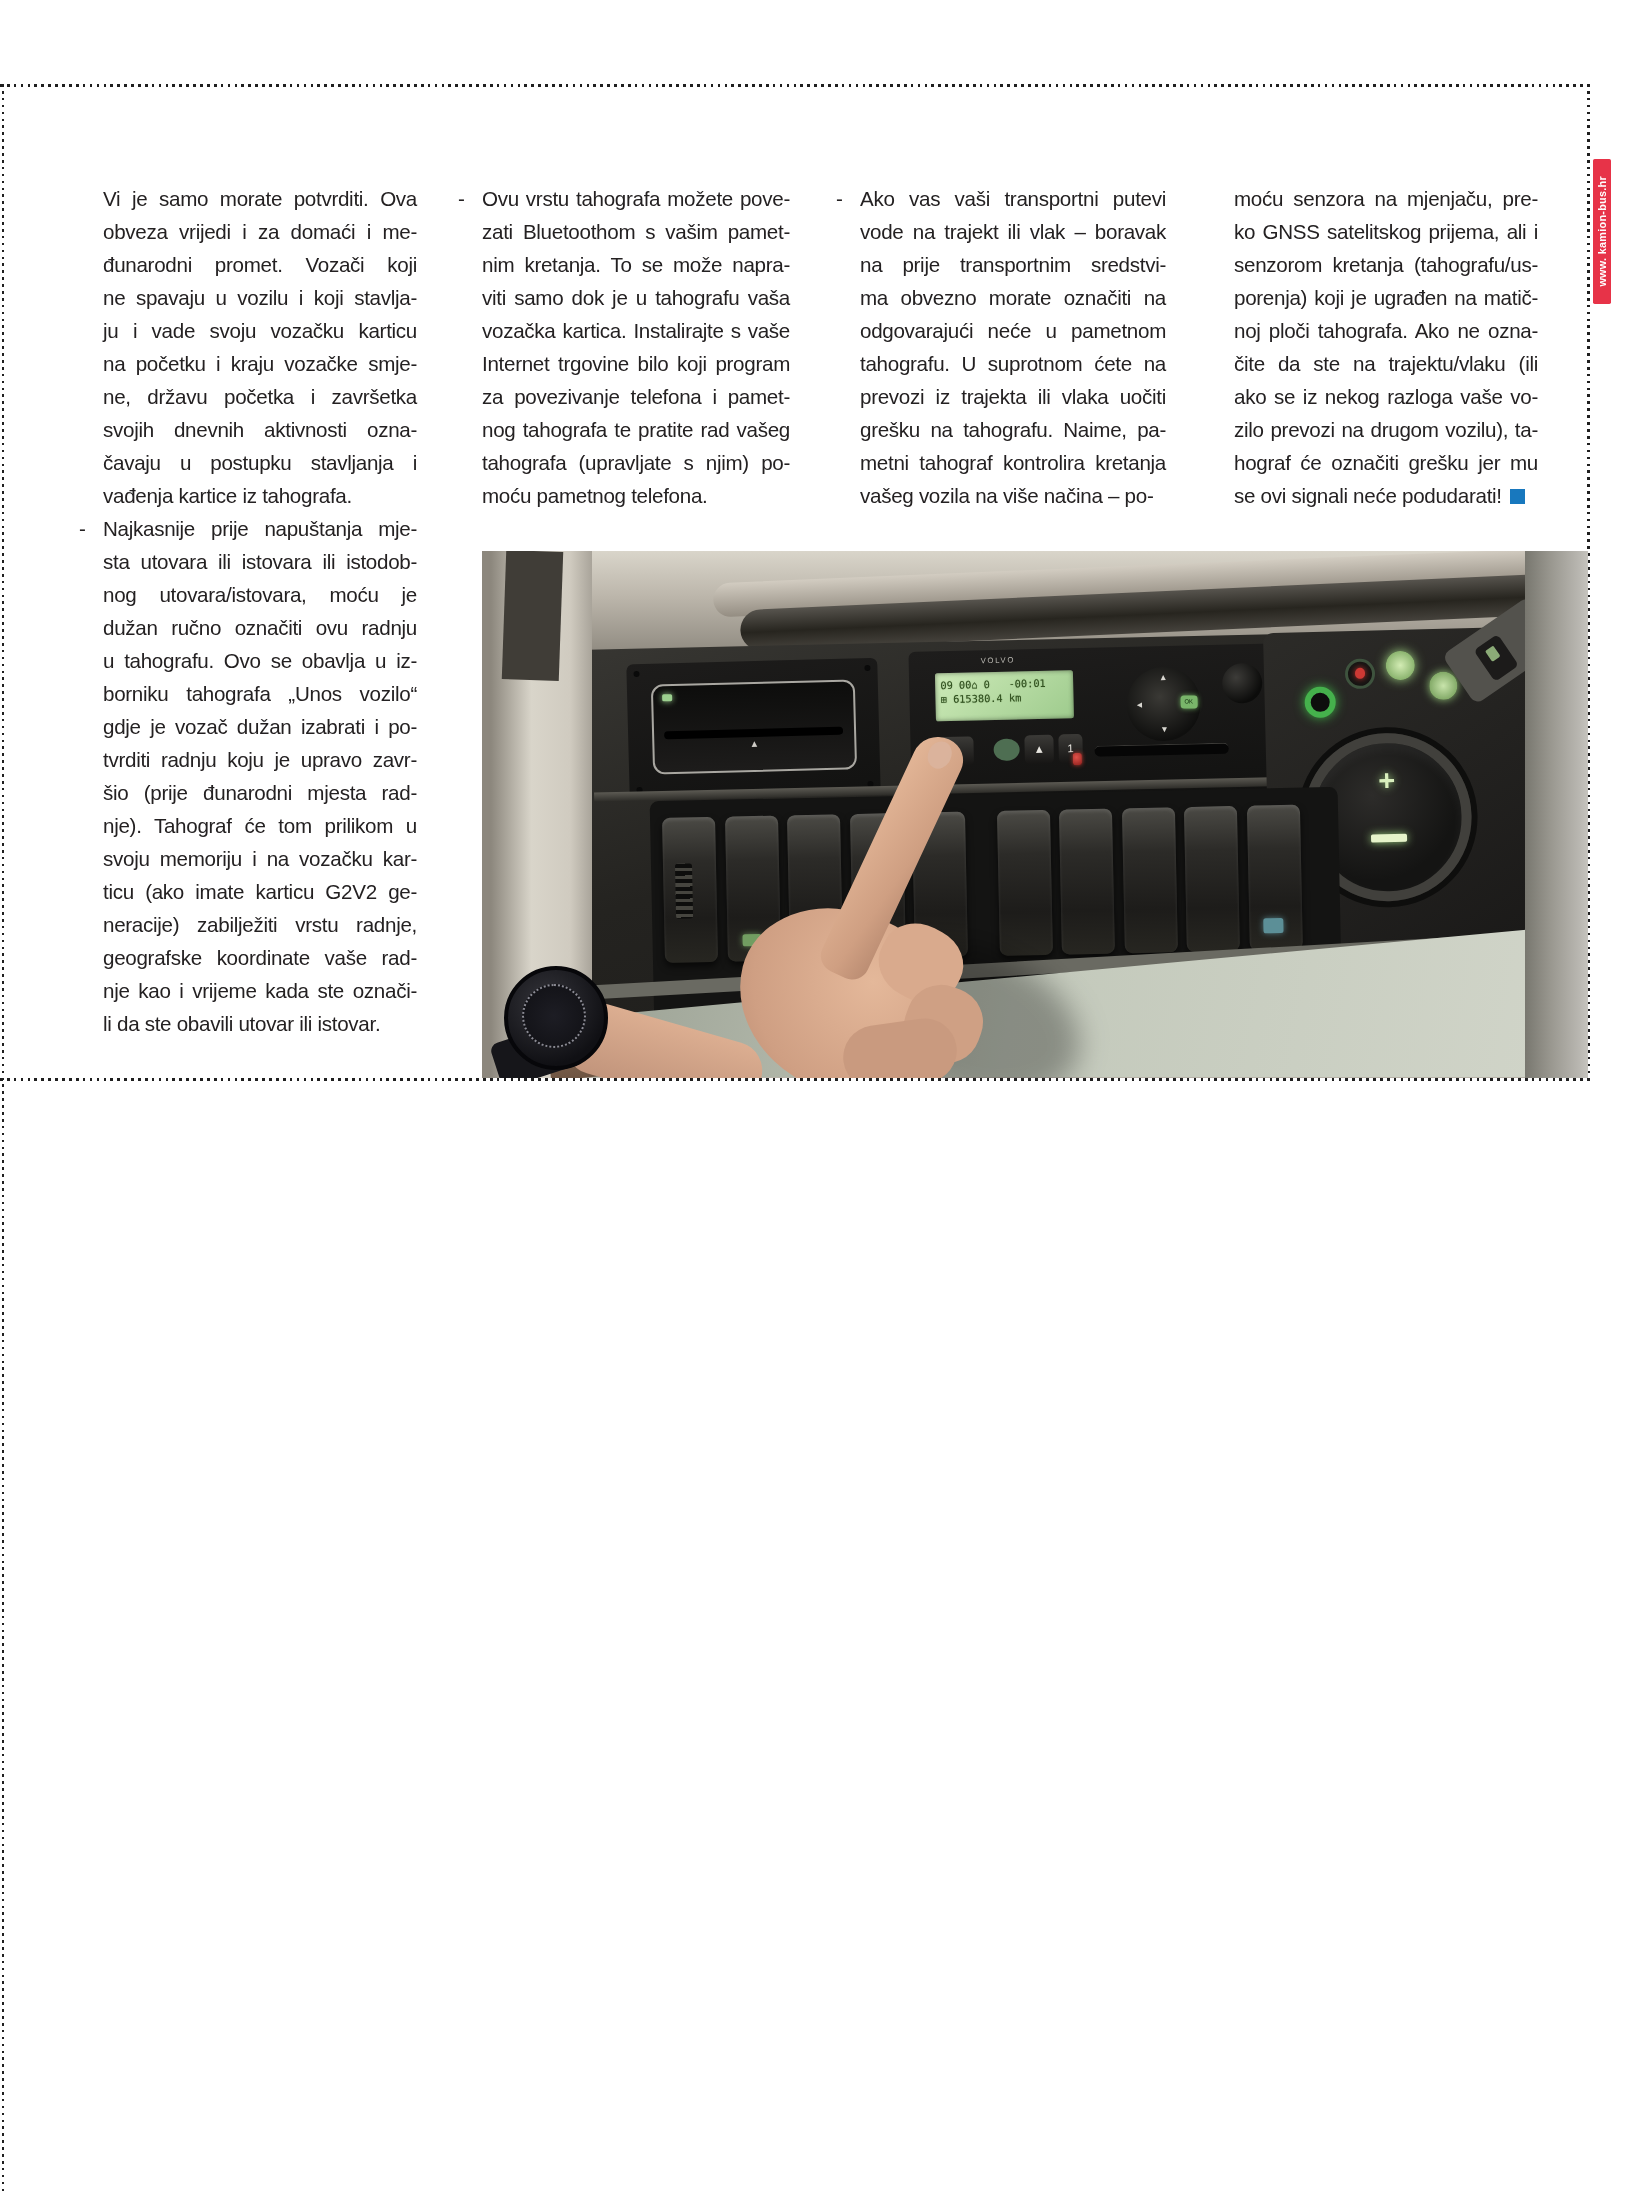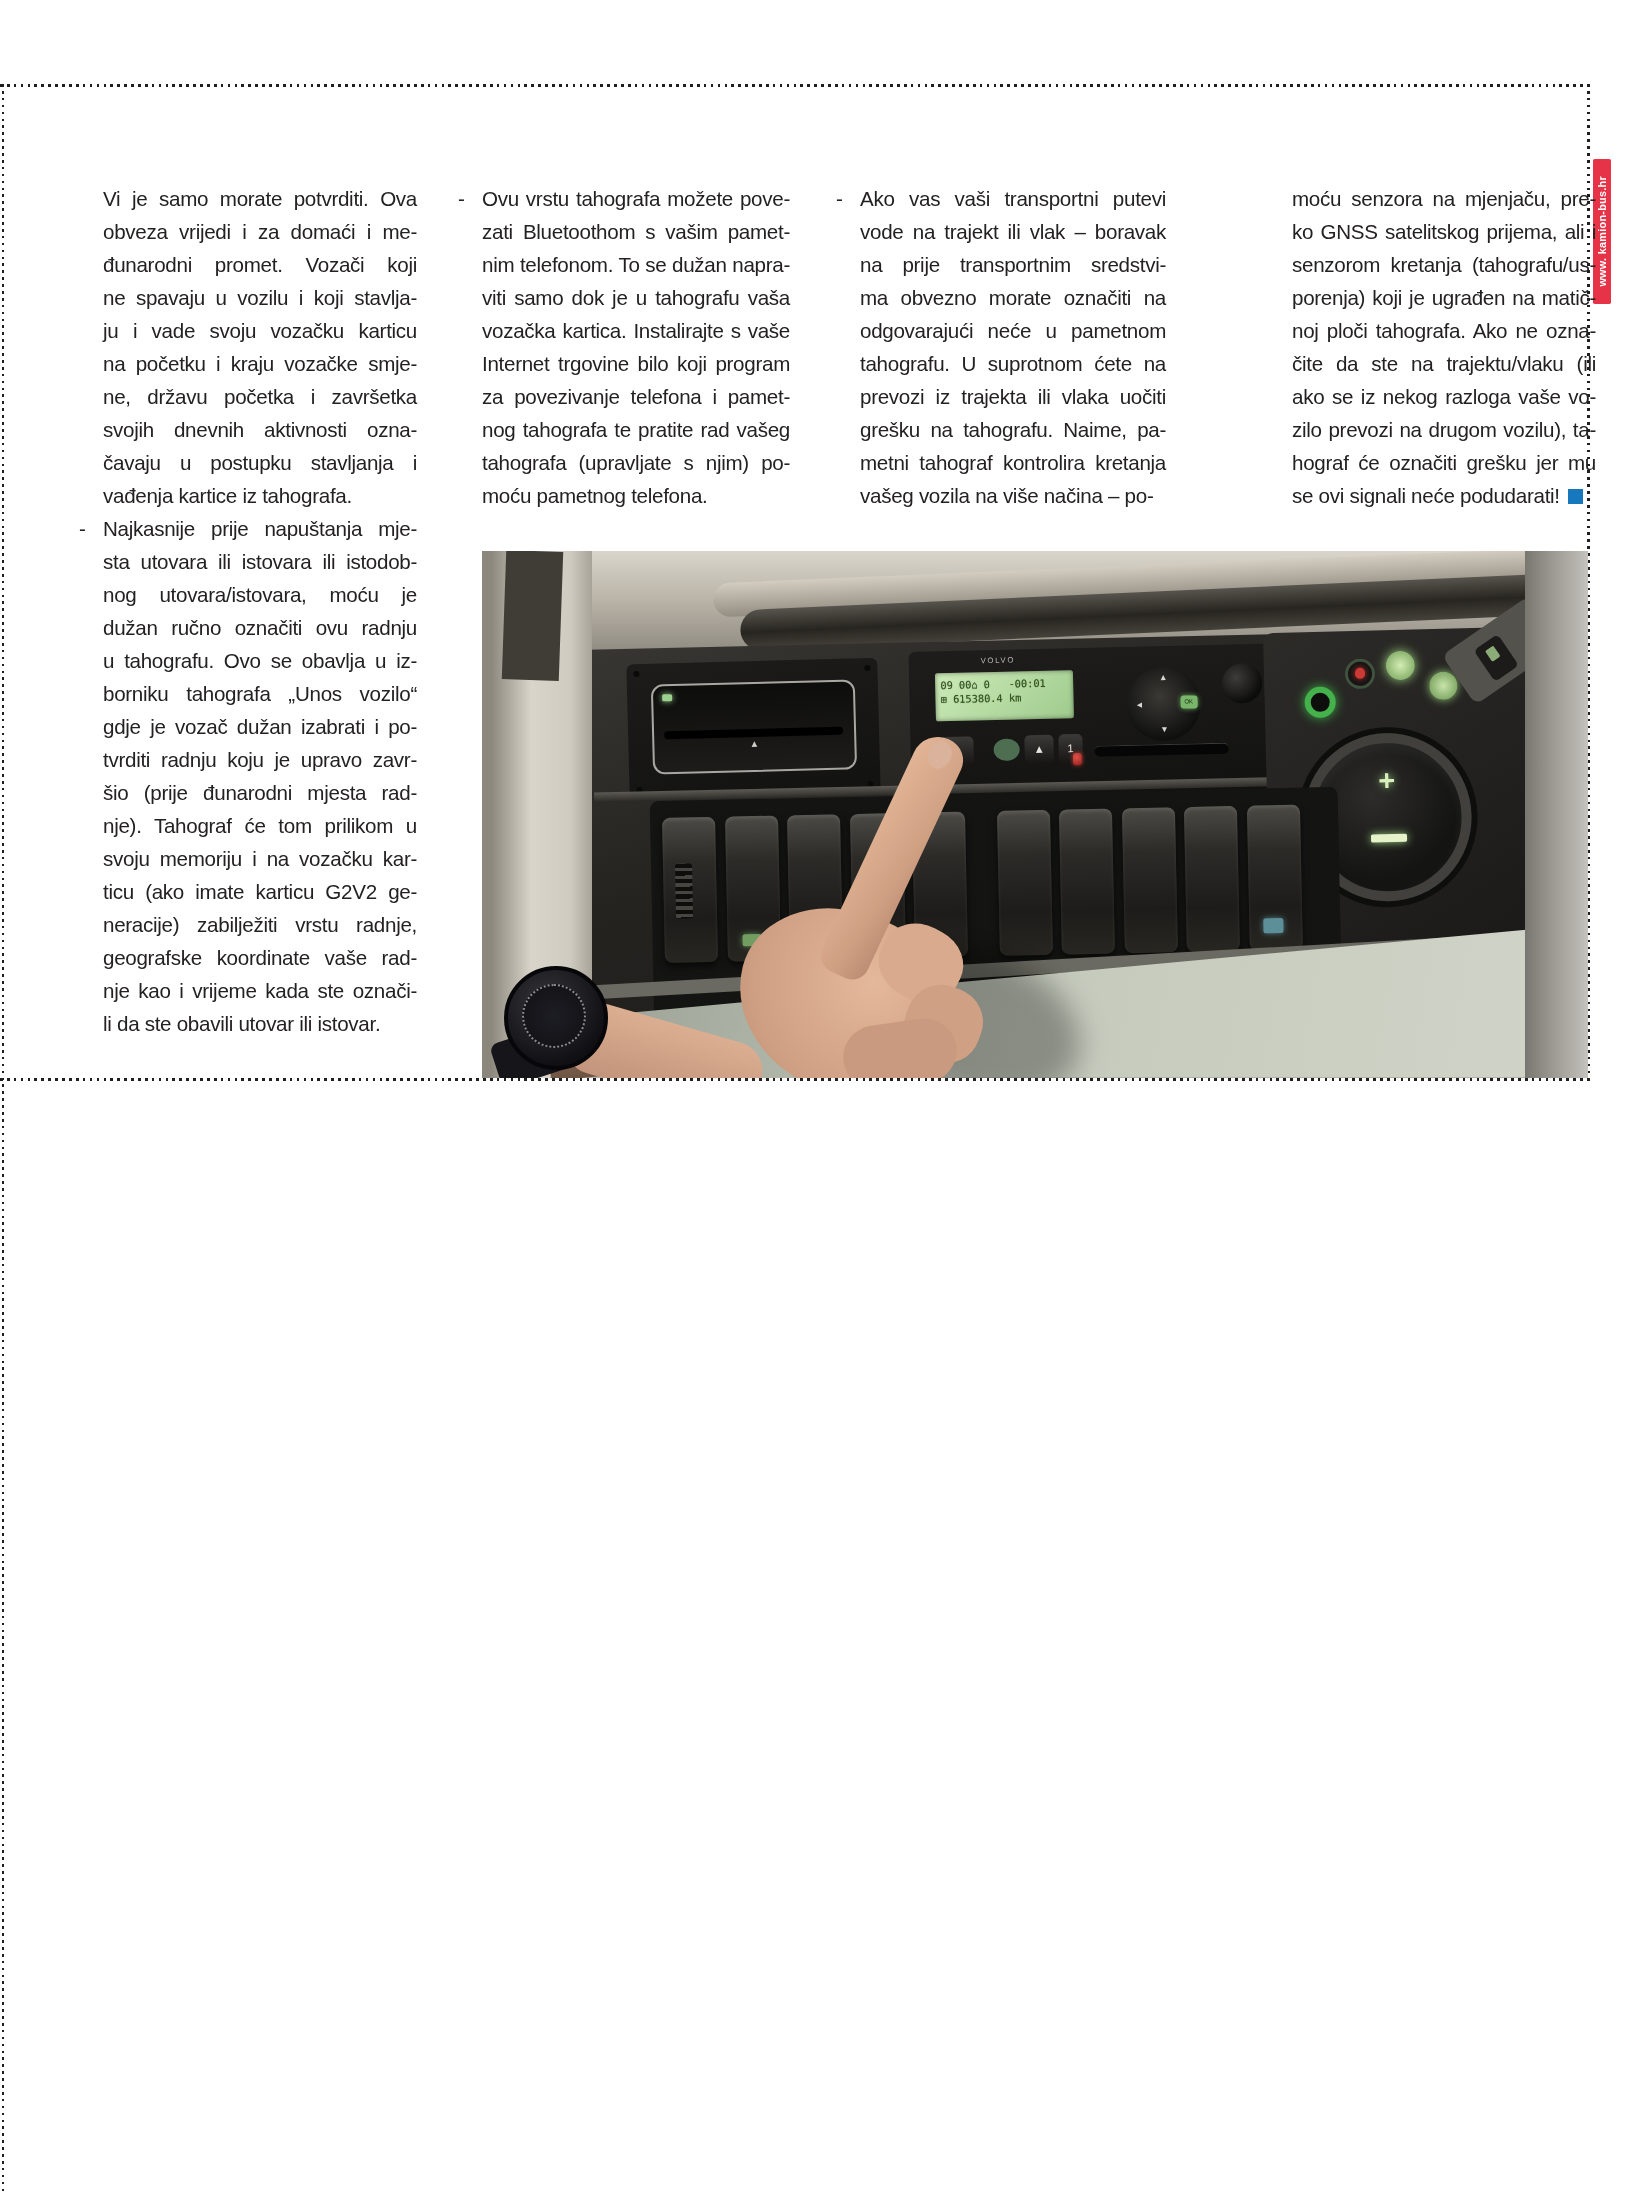--- a/index.html
+++ b/index.html
@@ -17,21 +17,21 @@
   
   .site-tab{position:absolute;left:1593px;top:159px;width:18px;height:145px;border-radius:1.7px;
             display:flex;align-items:center;justify-content:center;}
   .site-tab span{writing-mode:vertical-rl;transform:rotate(180deg);font-size:10.8px;font-weight:bold;
             letter-spacing:0.3px;white-space:nowrap;}
   
   .col{position:absolute;top:182px;font-size:20.6px;line-height:33px;letter-spacing:-0.3px;}
   #col1{left:103px;width:314px;}
   #col2{left:482px;width:308px;}
   #col3{left:860px;width:306px;}
-  #col4{left:1292px;width:304px;}
+  #col4{left:1234px;width:304px;}
   .para{position:relative;}
   .dash{position:absolute;left:-24px;top:0;}
   .ln{text-align:justify;text-align-last:justify;}
   .ln.last{text-align-last:left;}
   .endsq{display:inline-block;width:14.6px;height:14.6px;margin-left:8.6px;vertical-align:-0.9px;}
   
   .photo{position:absolute;left:482px;top:551px;width:1106px;height:527px;overflow:hidden;
          background:#b7b2a8;}
   .photo *{position:absolute;}
   .ph-top{left:0;top:0;width:1106px;height:129px;
@@ -200,21 +200,21 @@
         <div class="ln">geografske koordinate vaše rad-</div>
         <div class="ln">nje kao i vrijeme kada ste označi-</div>
         <div class="ln last">li da ste obavili utovar ili istovar.</div>
       </div>
     </div>
   <div class="col" id="col2">
       <div class="para">
         <span class="dash">-</span>
         <div class="ln">Ovu vrstu tahografa možete pove-</div>
         <div class="ln">zati Bluetoothom s vašim pamet-</div>
-        <div class="ln">nim telefonom. To se dužan napra-</div>
+        <div class="ln">nim kretanja. To se može napra-</div>
         <div class="ln">viti samo dok je u tahografu vaša</div>
         <div class="ln">vozačka kartica. Instalirajte s vaše</div>
         <div class="ln">Internet trgovine bilo koji program</div>
         <div class="ln">za povezivanje telefona i pamet-</div>
         <div class="ln">nog tahografa te pratite rad vašeg</div>
         <div class="ln">tahografa (upravljate s njim) po-</div>
         <div class="ln last">moću pametnog telefona.</div>
       </div>
     </div>
   <div class="col" id="col3">

